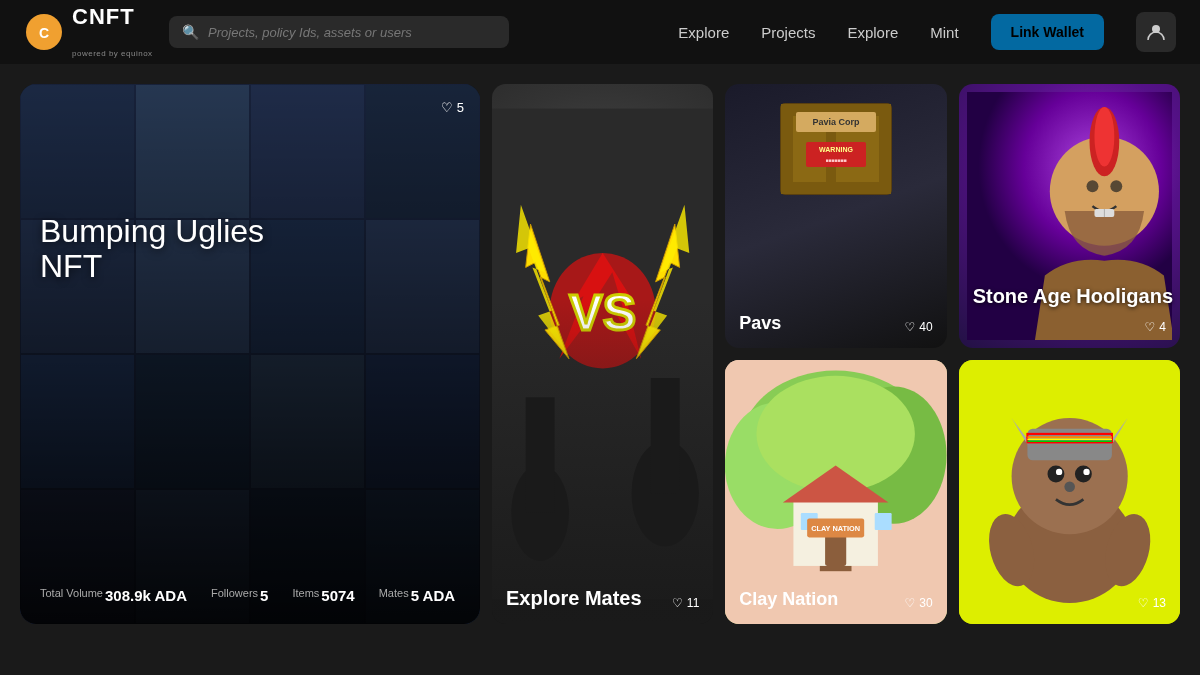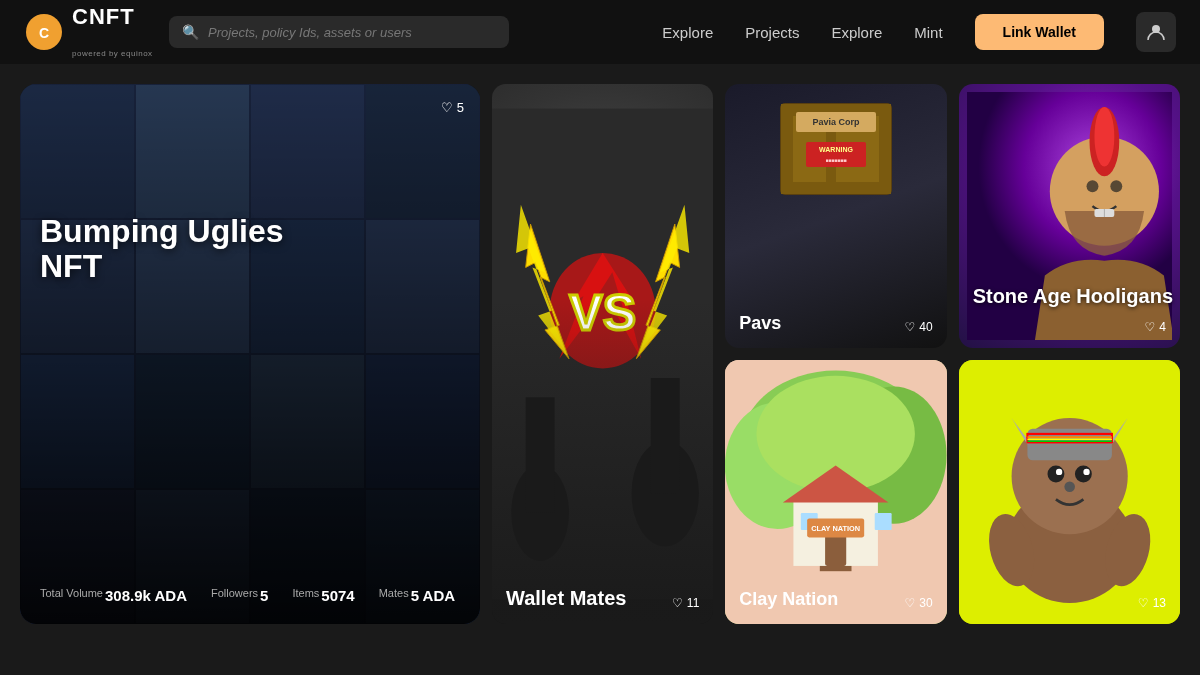--- a/index.html
+++ b/index.html
@@ -77,25 +77,25 @@
       gap: 32px;
       margin-left: auto;
     }
     .nav-link {
       font-size: 15px;
       color: #ccc;
       cursor: pointer;
       font-weight: 500;
     }
     .link-wallet-btn {
-      background: #fdba74;
+      background: #0369a1;
       color: #000;
       border: none;
       border-radius: 8px;
-      padding: 10px 28px;
+      padding: 10px 20px;
       font-size: 14px;
       font-weight: 700;
       cursor: pointer;
       white-space: nowrap;
     }
     .user-icon-btn {
       width: 40px;
       height: 40px;
       background: #2a2a2a;
       border: none;
@@ -138,21 +138,21 @@
       position: absolute;
       top: 0; left: 0; right: 0; bottom: 0;
       background: linear-gradient(to bottom, rgba(0,0,0,0.1) 0%, rgba(0,0,0,0.7) 70%, rgba(0,0,0,0.92) 100%);
       pointer-events: none;
     }
     .hero-title {
       position: absolute;
       top: 130px;
       left: 20px;
       font-size: 32px;
-      font-weight: 700;
+      font-weight: 400;
       color: #fff;
       line-height: 1.1;
       text-shadow: 0 2px 8px rgba(0,0,0,0.7);
       max-width: 280px;
     }
     .hero-like {
       position: absolute;
       top: 16px;
       right: 16px;
       display: flex;
@@ -381,21 +381,21 @@
           <text x="115" y="230" text-anchor="middle" font-size="52" font-weight="900" fill="#fff" stroke="#cc0" stroke-width="3">VS</text>
 
           <polygon points="40,120 60,180 50,175 80,260 55,230 70,225 45,160 35,165" fill="#ffdd00" stroke="#cc9900" stroke-width="1"></polygon>
 
           <polygon points="190,120 170,180 180,175 150,260 175,230 160,225 185,160 195,165" fill="#ffdd00" stroke="#cc9900" stroke-width="1"></polygon>
 
           <polygon points="30,100 55,170 42,165 75,250 48,215 62,210 38,145 25,150" fill="#ffee00" opacity="0.8"></polygon>
           <polygon points="200,100 175,170 188,165 155,250 182,215 168,210 192,145 205,150" fill="#ffee00" opacity="0.8"></polygon>
         </svg>
       </div>
-      <div class="card-label" style="font-size:20px;">Wallet Mates</div>
+      <div class="card-label" style="font-size:20px;">Explore Mates</div>
       <div class="card-like">
         <span>♡</span>
         <span>11</span>
       </div>
     </div>
 
     <div class="card" style="position:relative;background:radial-gradient(circle at 60% 30%, #9922cc 0%, #551188 40%, #221144 100%);">
       <div style="width:100%;height:100%;display:flex;align-items:flex-start;justify-content:flex-end;padding:8px;overflow:hidden;">
 
         <svg width="100%" height="100%" viewBox="0 0 230 250" preserveAspectRatio="xMidYMid slice">

